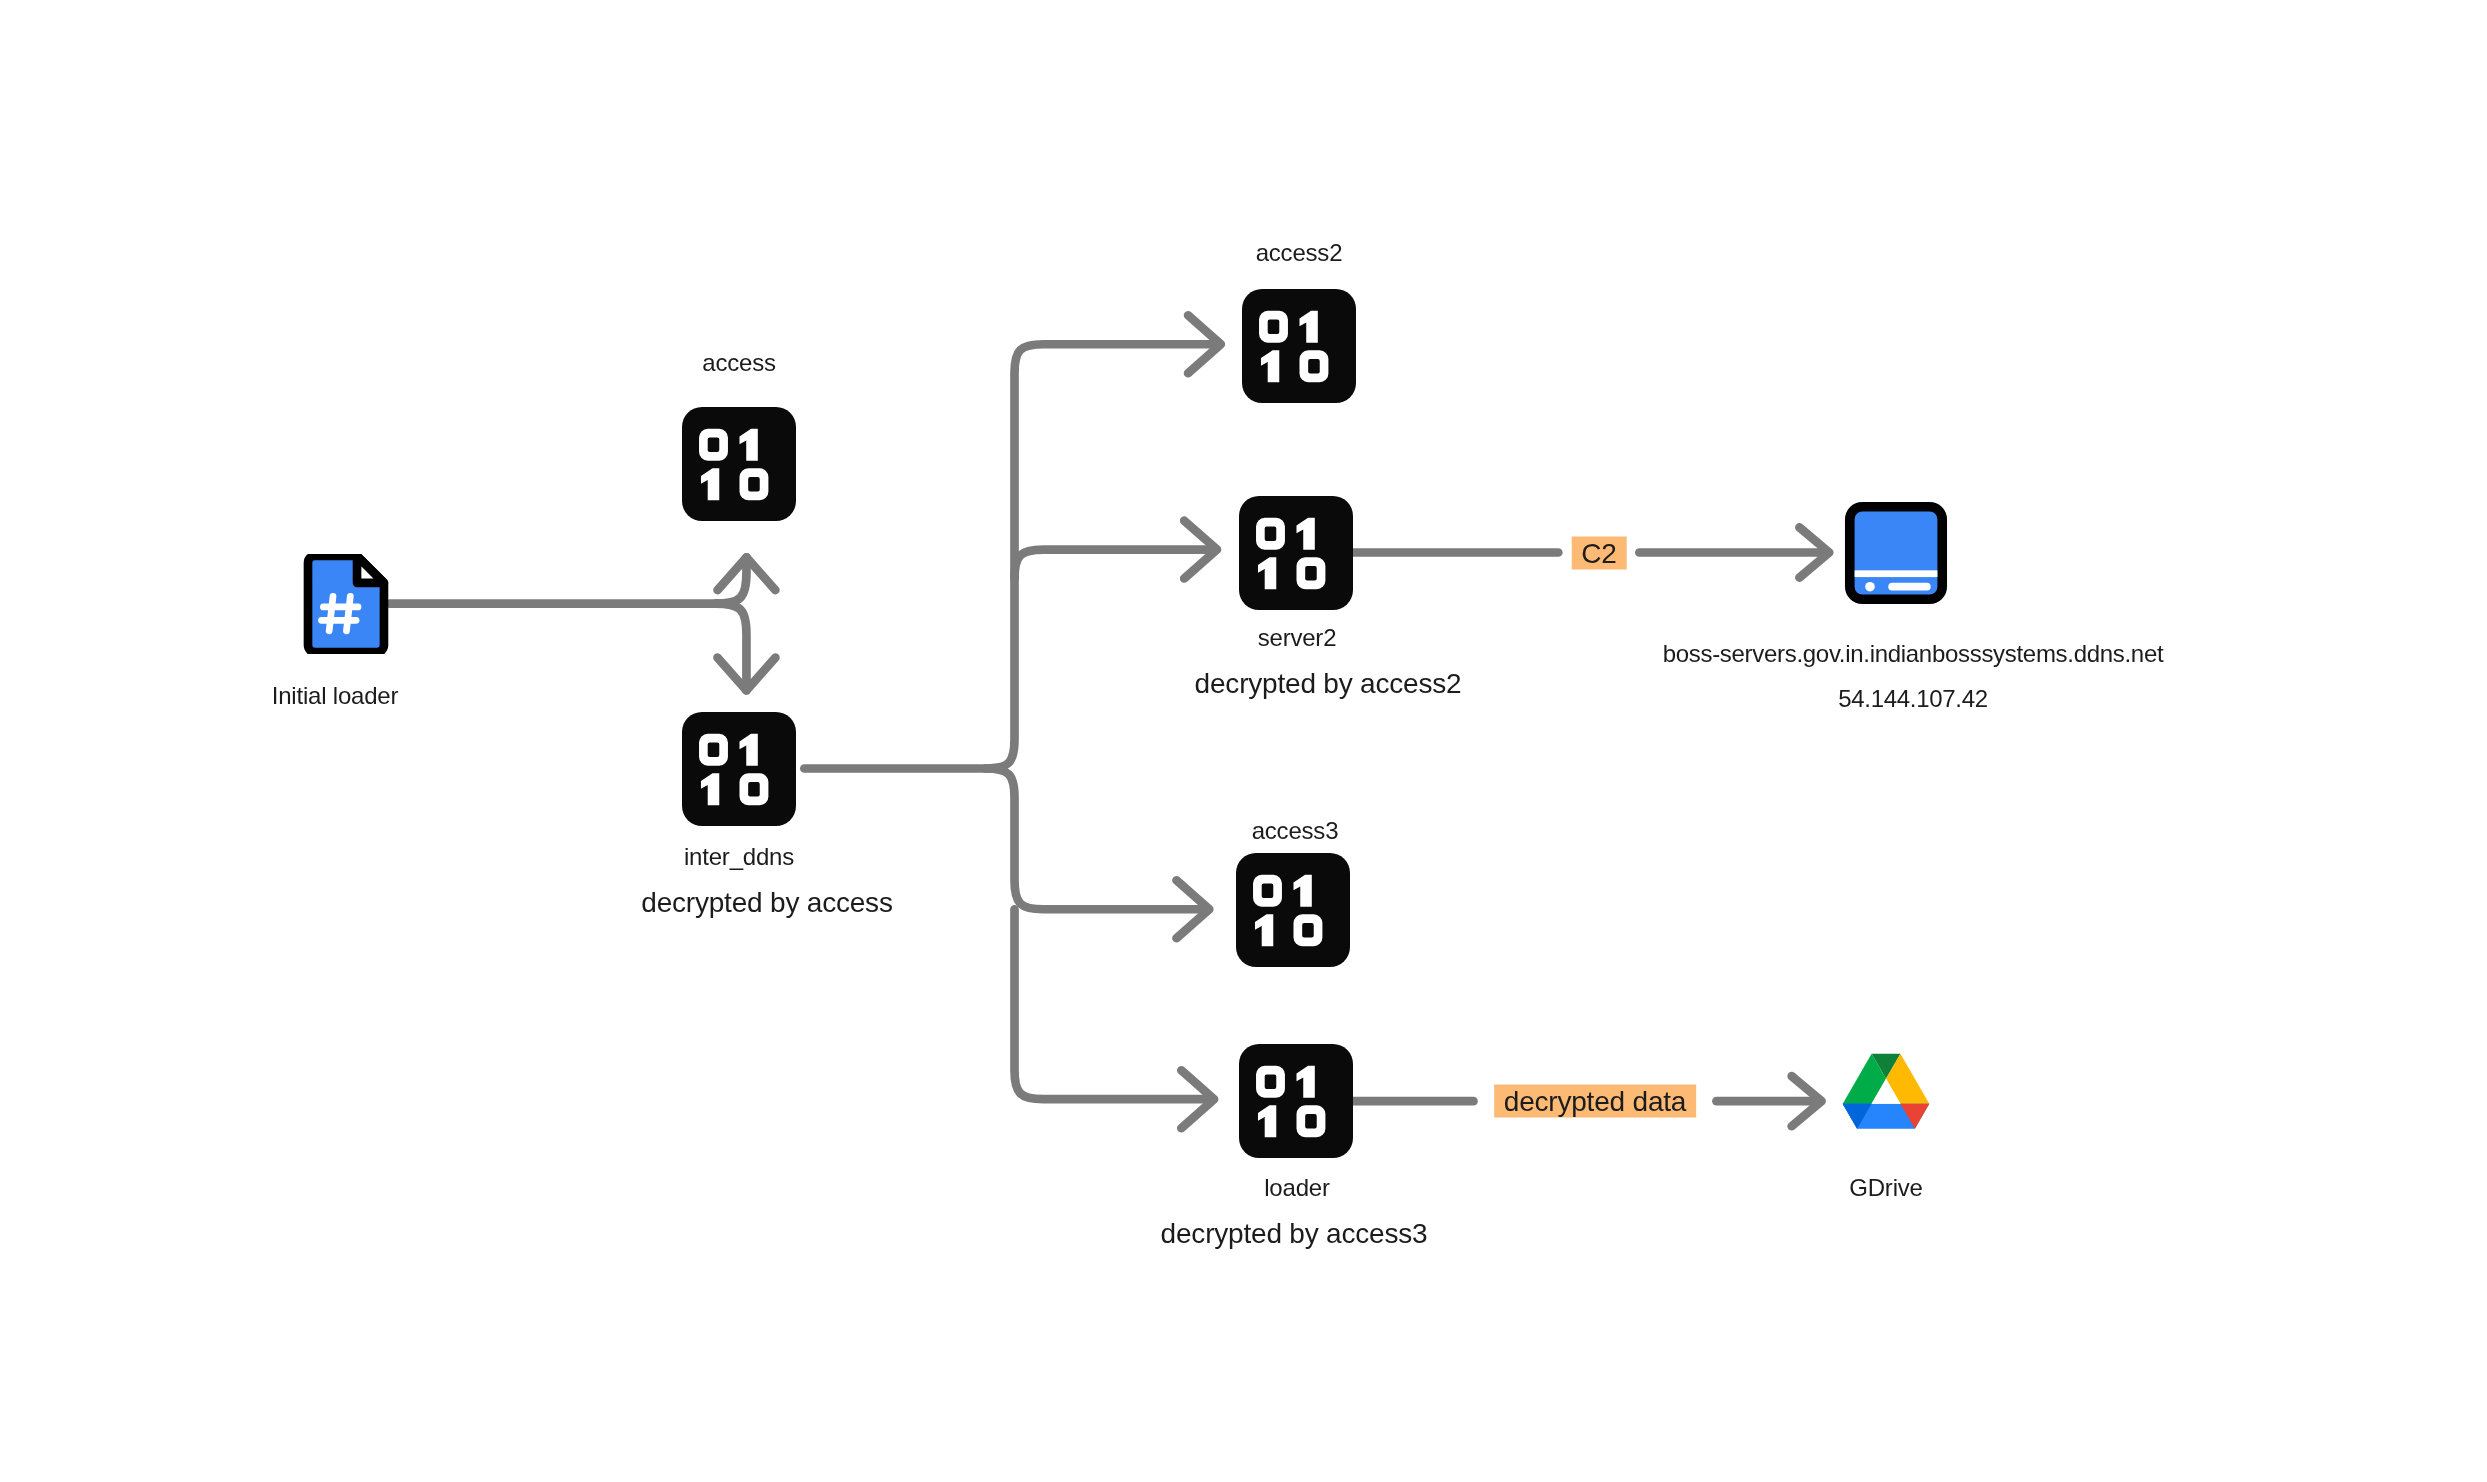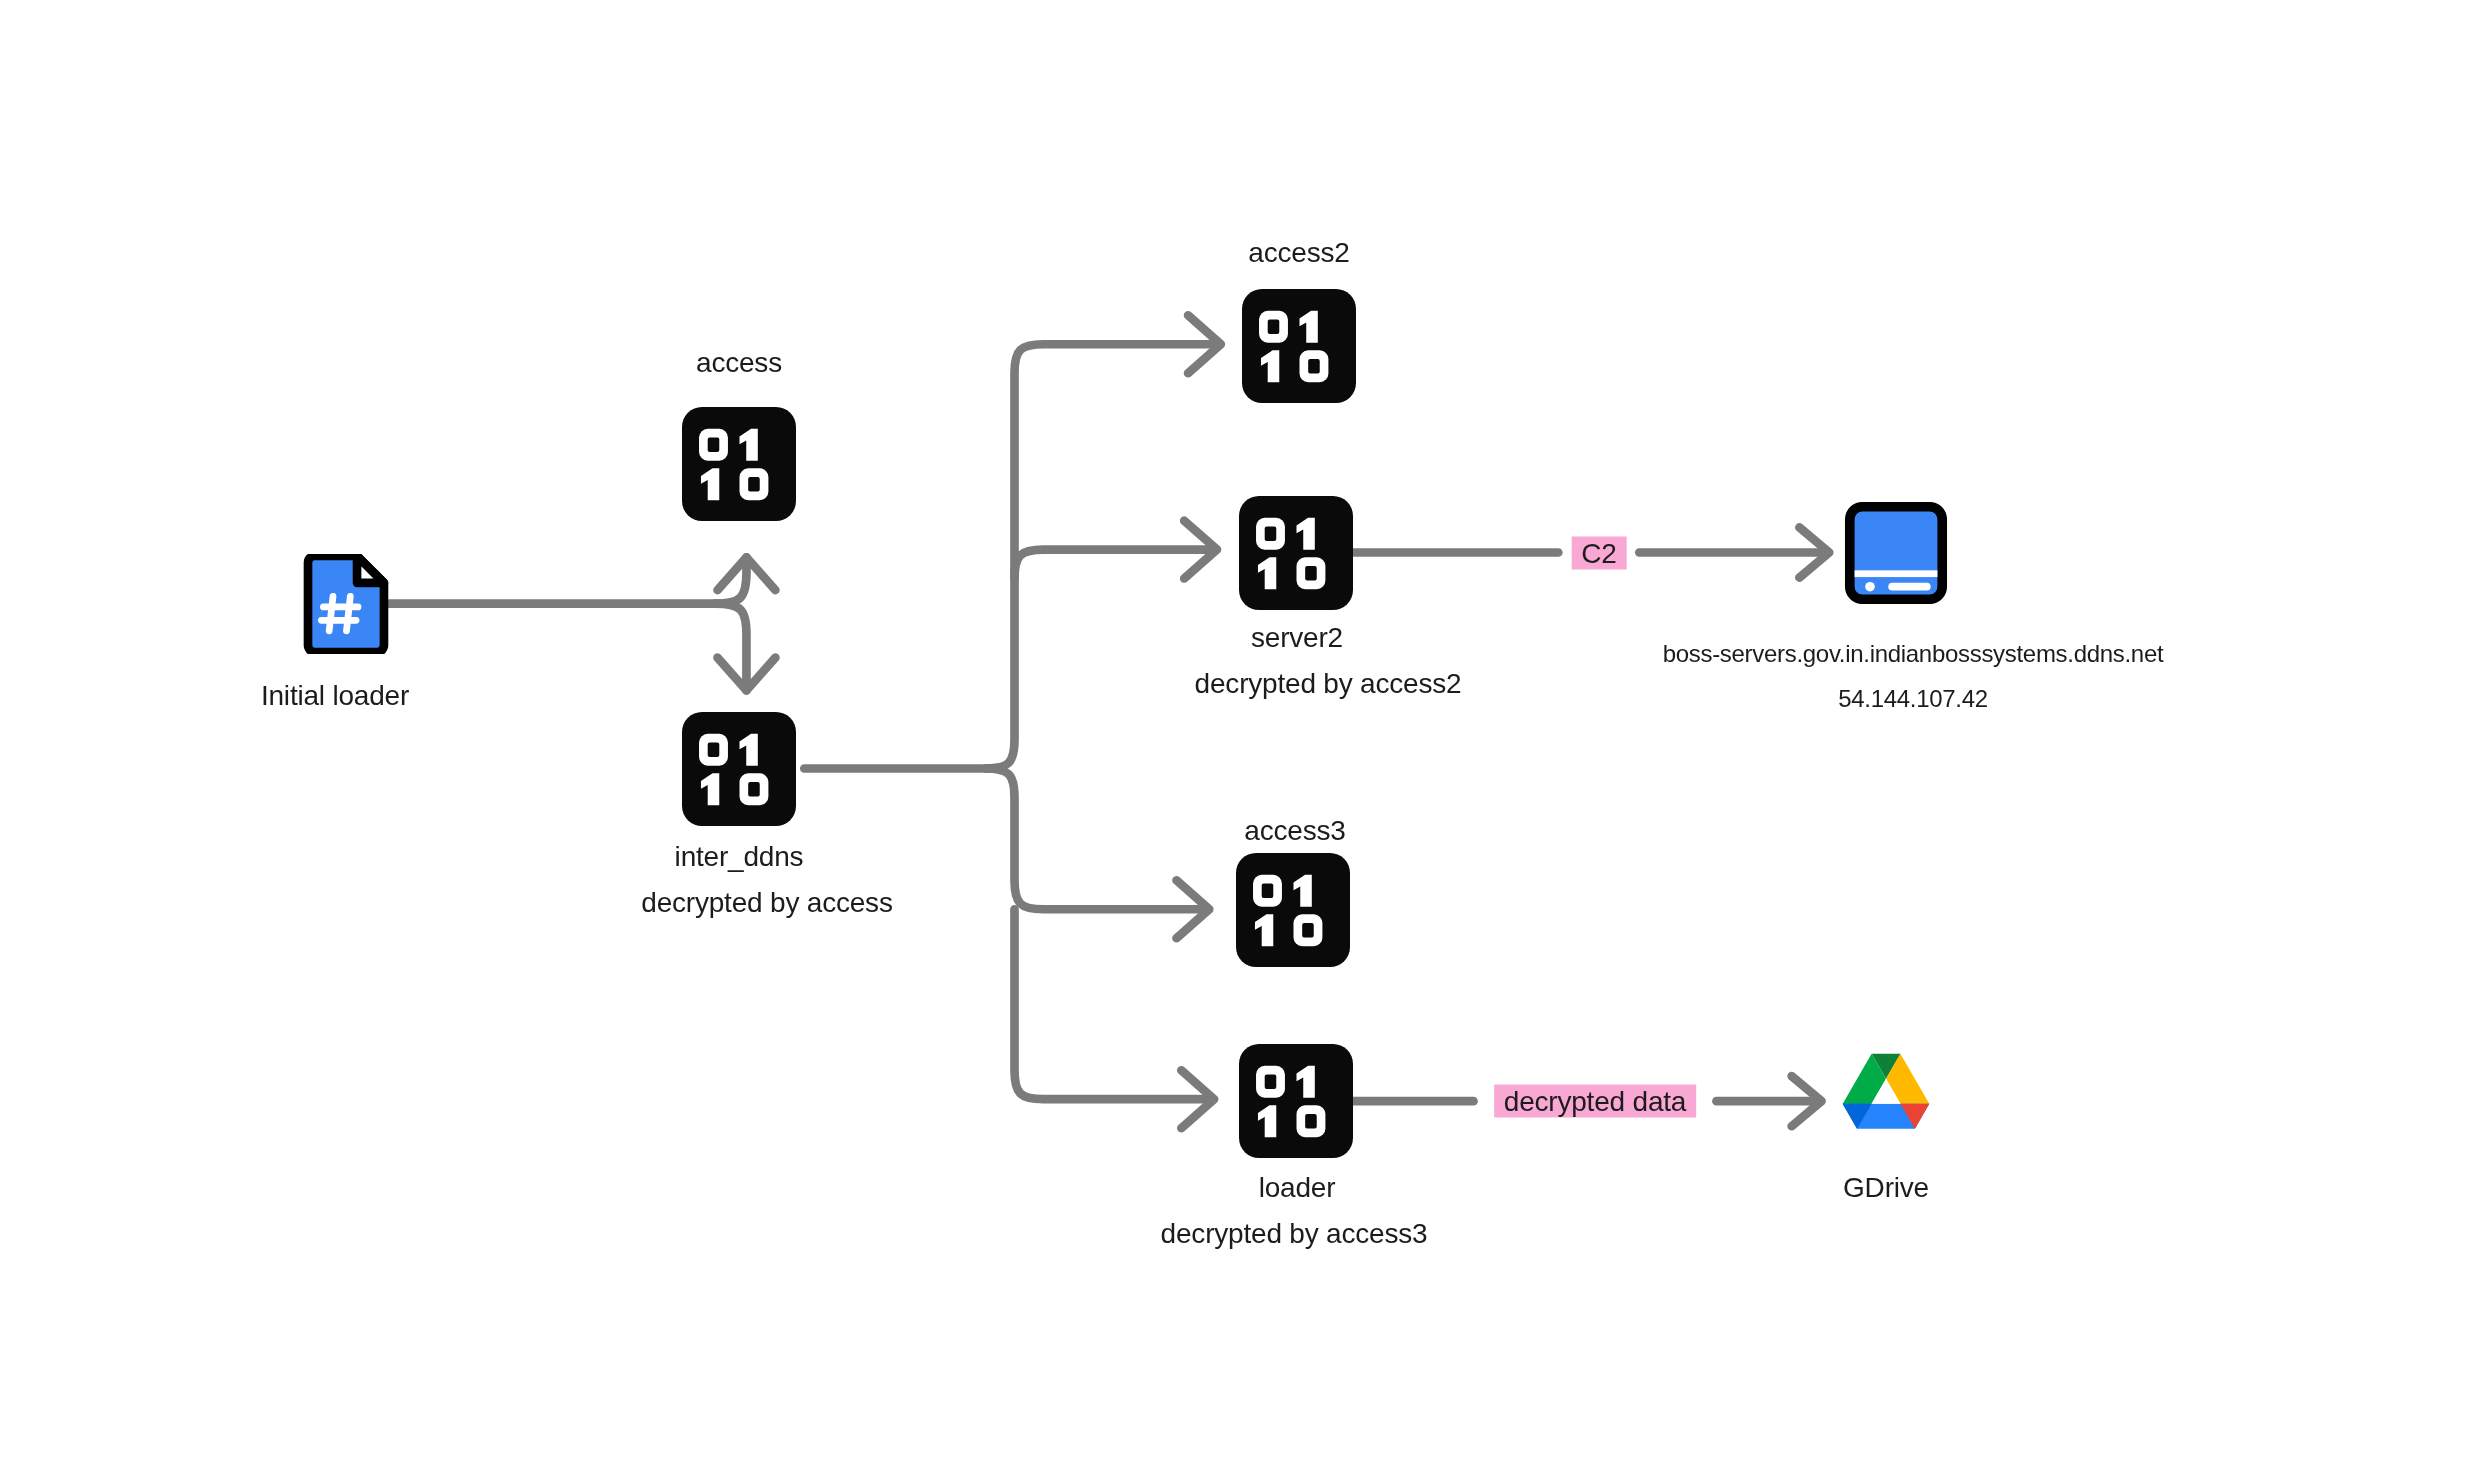--- a/index.html
+++ b/index.html
@@ -36,37 +36,37 @@
     display: flex;
     flex-direction: column;
     align-items: center;
     justify-content: center;
   }
   .bin-icon svg { display: block; }
   
   .label {
     position: absolute;
     color: #1c1c1c;
-    font-size: 28px;
+    font-size: 24px;
     line-height: 38px;
     white-space: nowrap;
     letter-spacing: -0.2px;
     text-align: center;
     transform: translateX(-50%);
   }
   .label.sub { font-size: 28px; }
   .edge-label {
     position: absolute;
     color: #1c1c1c;
     font-size: 28px;
     line-height: 33px;
     white-space: nowrap;
     letter-spacing: -0.2px;
     transform: translate(-50%, -50%);
-    background: #f9a8d4;
+    background: #fdba74;
     padding: 0 9.6px;
   }
   .caption {
     position: absolute;
     color: #1c1c1c;
     font-size: 24px;
     line-height: 38px;
     white-space: nowrap;
     letter-spacing: -0.3px;
     text-align: center;

